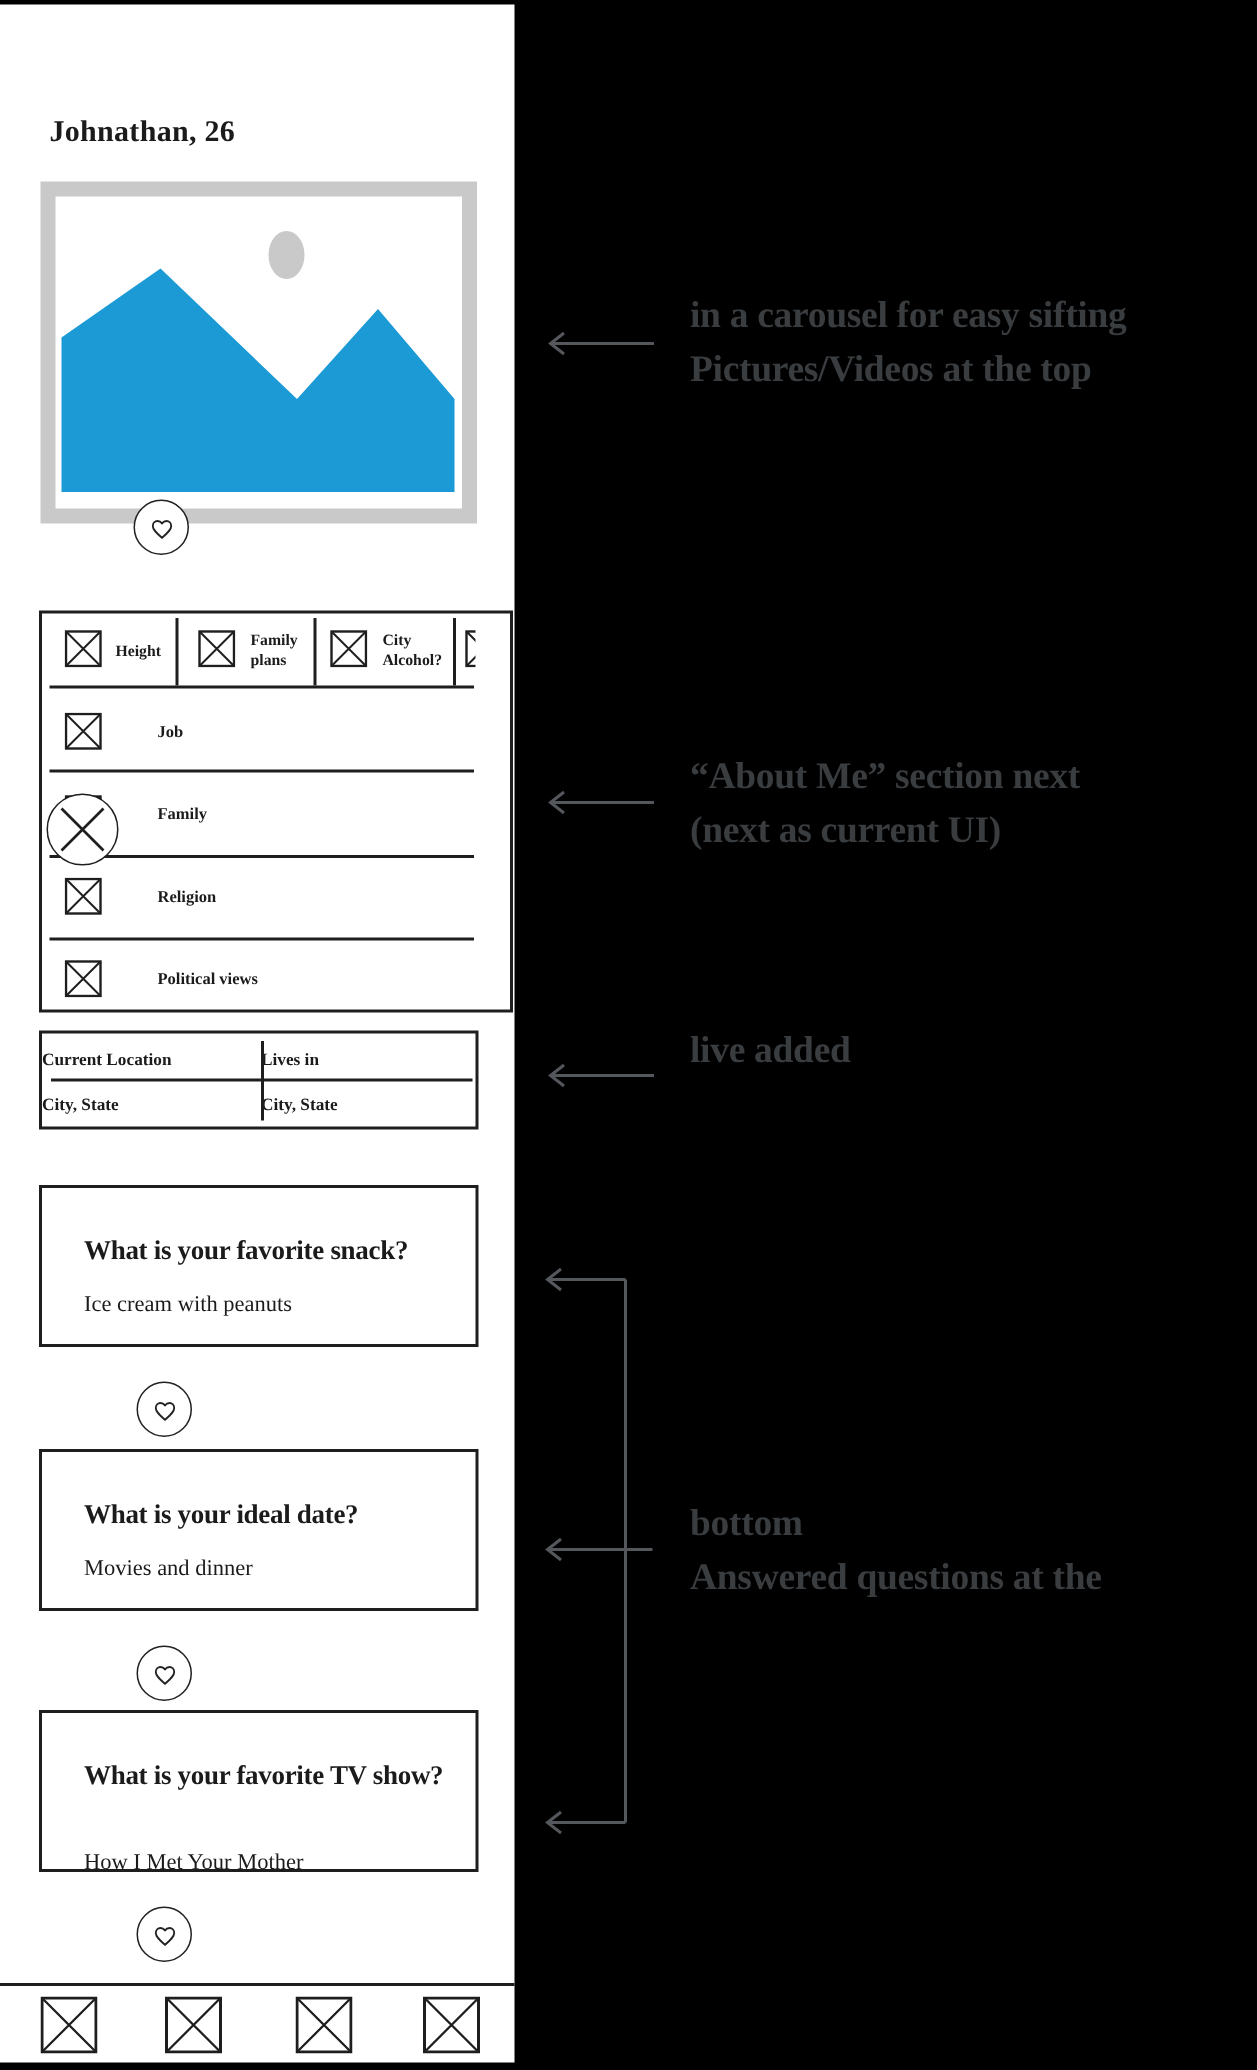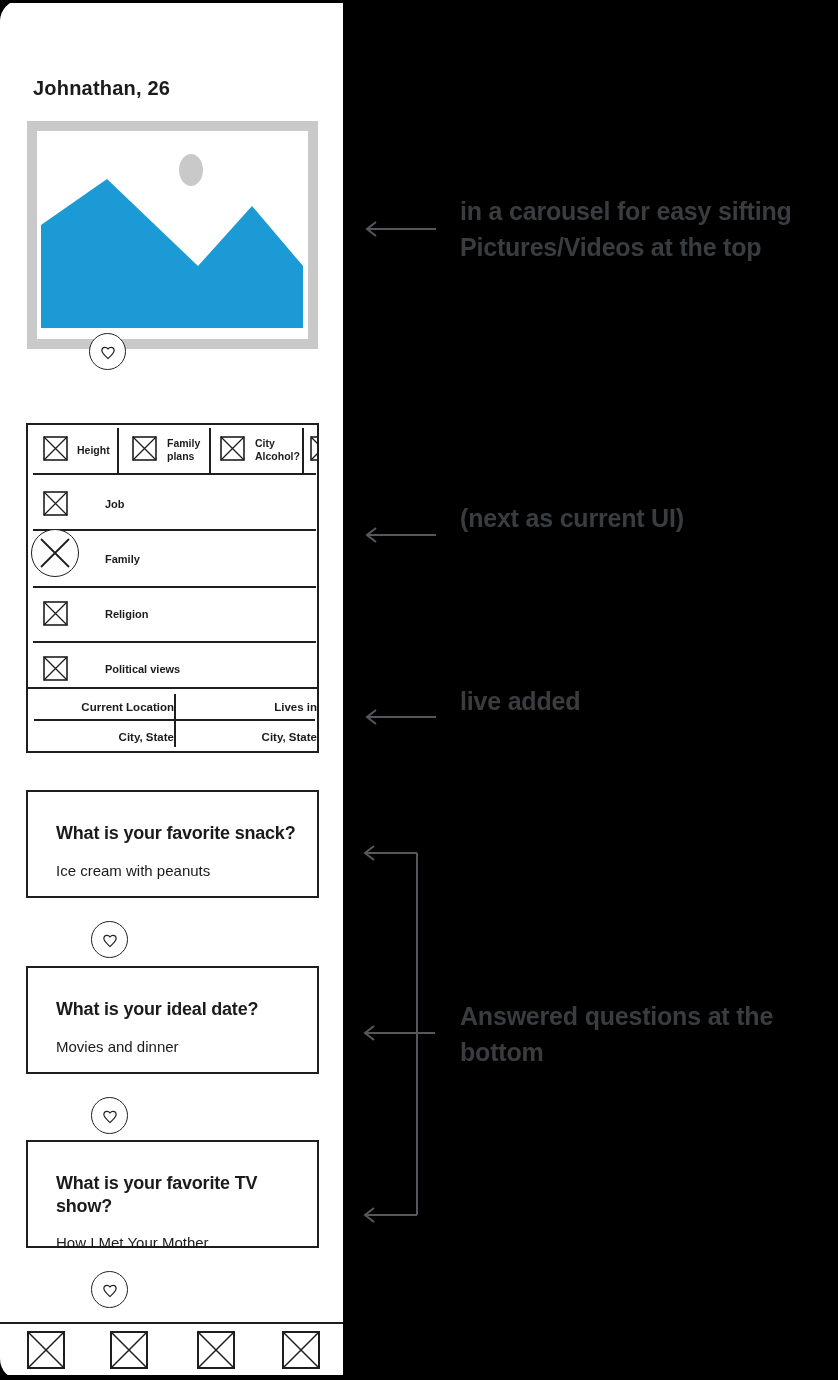--- a/index.html
+++ b/index.html
@@ -1,43 +1,43 @@
 <!DOCTYPE html>
 <html><head>
 <meta charset="utf-8">
 <style>
   html,body{margin:0;padding:0;background:#000;}
   .stage{position:relative;width:838px;height:1380px;background:#000;overflow:hidden;
-         font-family:Liberation Sans, sans-serif;border-radius:21px;}
+         font-family:Liberation Serif, serif;}
   .abs{position:absolute;}
 
   
   .phone{position:absolute;left:0;top:3px;width:343px;height:1372px;background:#fff;}
   .profile-title{left:33px;top:74px;font-size:20px;font-weight:bold;color:#1b1b1b;letter-spacing:.2px;}
 
   .photo-frame{left:27px;top:118px;width:291px;height:228px;background:#c9c9c9;}
   .photo-inner{left:10px;top:10px;width:271px;height:208px;background:#fff;}
 
   .heart-btn{width:37px;height:37px;border:1.6px solid #222;border-radius:50%;background:#fff;
              display:flex;align-items:center;justify-content:center;box-sizing:border-box;}
 
   .panel{border:2px solid #1e1e1e;box-sizing:border-box;background:#fff;}
 
-  .about-card{left:26px;top:420px;width:293px;height:268px;padding-left:12px;}
+  .about-card{left:26px;top:404px;width:316px;height:268px;padding-left:12px;}
   .chips-row{left:0;top:0;width:289px;height:50px;overflow:hidden;}
   .chip-label{font-size:10.5px;font-weight:600;color:#1b1b1b;line-height:13px;}
   .vdiv{width:1.6px;background:#1e1e1e;}
   .hsep{left:5px;width:283px;height:1.6px;background:#1e1e1e;}
   .row-label{font-size:11px;font-weight:600;color:#1b1b1b;margin-left:28px;}
 
   .close-fab{left:31px;top:526px;width:48px;height:48px;border:1.8px solid #1e1e1e;border-radius:50%;
              background:#fff;box-sizing:border-box;display:flex;align-items:center;justify-content:center;}
 
   .loc-card{left:26px;top:684px;width:293px;height:66px;}
-  .loc-text{font-size:11.5px;font-weight:600;color:#1b1b1b;text-align:right;}
+  .loc-text{font-size:11.5px;font-weight:600;color:#1b1b1b;text-align:left;}
 
   .q-card{left:26px;width:293px;height:108px;}
   .q-title{left:28px;top:30px;width:250px;font-size:18px;font-weight:bold;color:#1b1b1b;
            line-height:23px;letter-spacing:-.2px;}
   .q-answer{left:28px;font-size:15px;color:#1b1b1b;}
 
   .nav-line{left:0;top:1319px;width:343px;height:2px;background:#1e1e1e;}
 
   
   .note{color:#3a3d40;font-size:25px;font-weight:bold;line-height:36px;letter-spacing:-.2px;white-space:nowrap;}
@@ -217,38 +217,39 @@
   <div class="abs note" style="left:460px;top:193px;">
     <div>in a carousel for easy sifting</div>
     <div>Pictures/Videos at the top</div>
   </div>
   <svg class="abs arrow-svg" style="left:362px;top:219px;" width="78" height="20">
     <line x1="5" y1="10" x2="74" y2="10"></line>
     <polyline points="14,3 5,10 14,17"></polyline>
   </svg>
 
   <div class="abs note" style="left:460px;top:500px;">
+    <div>“About Me” section next</div>
     <div>(next as current UI)</div>
   </div>
   <svg class="abs arrow-svg" style="left:362px;top:525px;" width="78" height="20">
     <line x1="5" y1="10" x2="74" y2="10"></line>
     <polyline points="14,3 5,10 14,17"></polyline>
   </svg>
 
   <div class="abs note" style="left:460px;top:683px;">
     <div>live added</div>
   </div>
   <svg class="abs arrow-svg" style="left:362px;top:707px;" width="78" height="20">
     <line x1="5" y1="10" x2="74" y2="10"></line>
     <polyline points="14,3 5,10 14,17"></polyline>
   </svg>
 
   <div class="abs note" style="left:460px;top:998px;">
+    <div>bottom</div>
     <div>Answered questions at the</div>
-    <div>bottom</div>
   </div>
   <svg class="abs arrow-svg" style="left:358px;top:843px;" width="82" height="382">
     <line x1="59" y1="10" x2="59" y2="372"></line>
     <line x1="7" y1="10" x2="59" y2="10"></line>
     <polyline points="16,3 7,10 16,17"></polyline>
     <line x1="7" y1="190" x2="77" y2="190"></line>
     <polyline points="16,183 7,190 16,197"></polyline>
     <line x1="7" y1="372" x2="59" y2="372"></line>
     <polyline points="16,365 7,372 16,379"></polyline>
   </svg>

